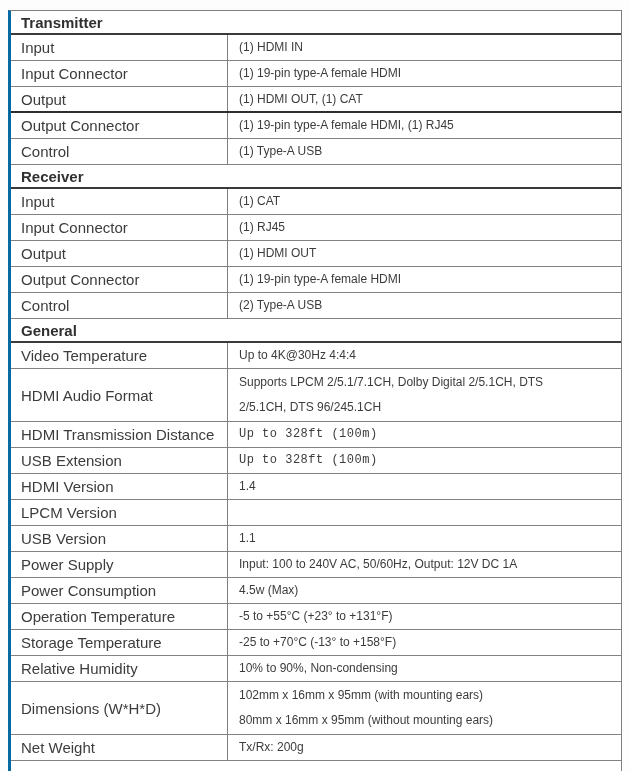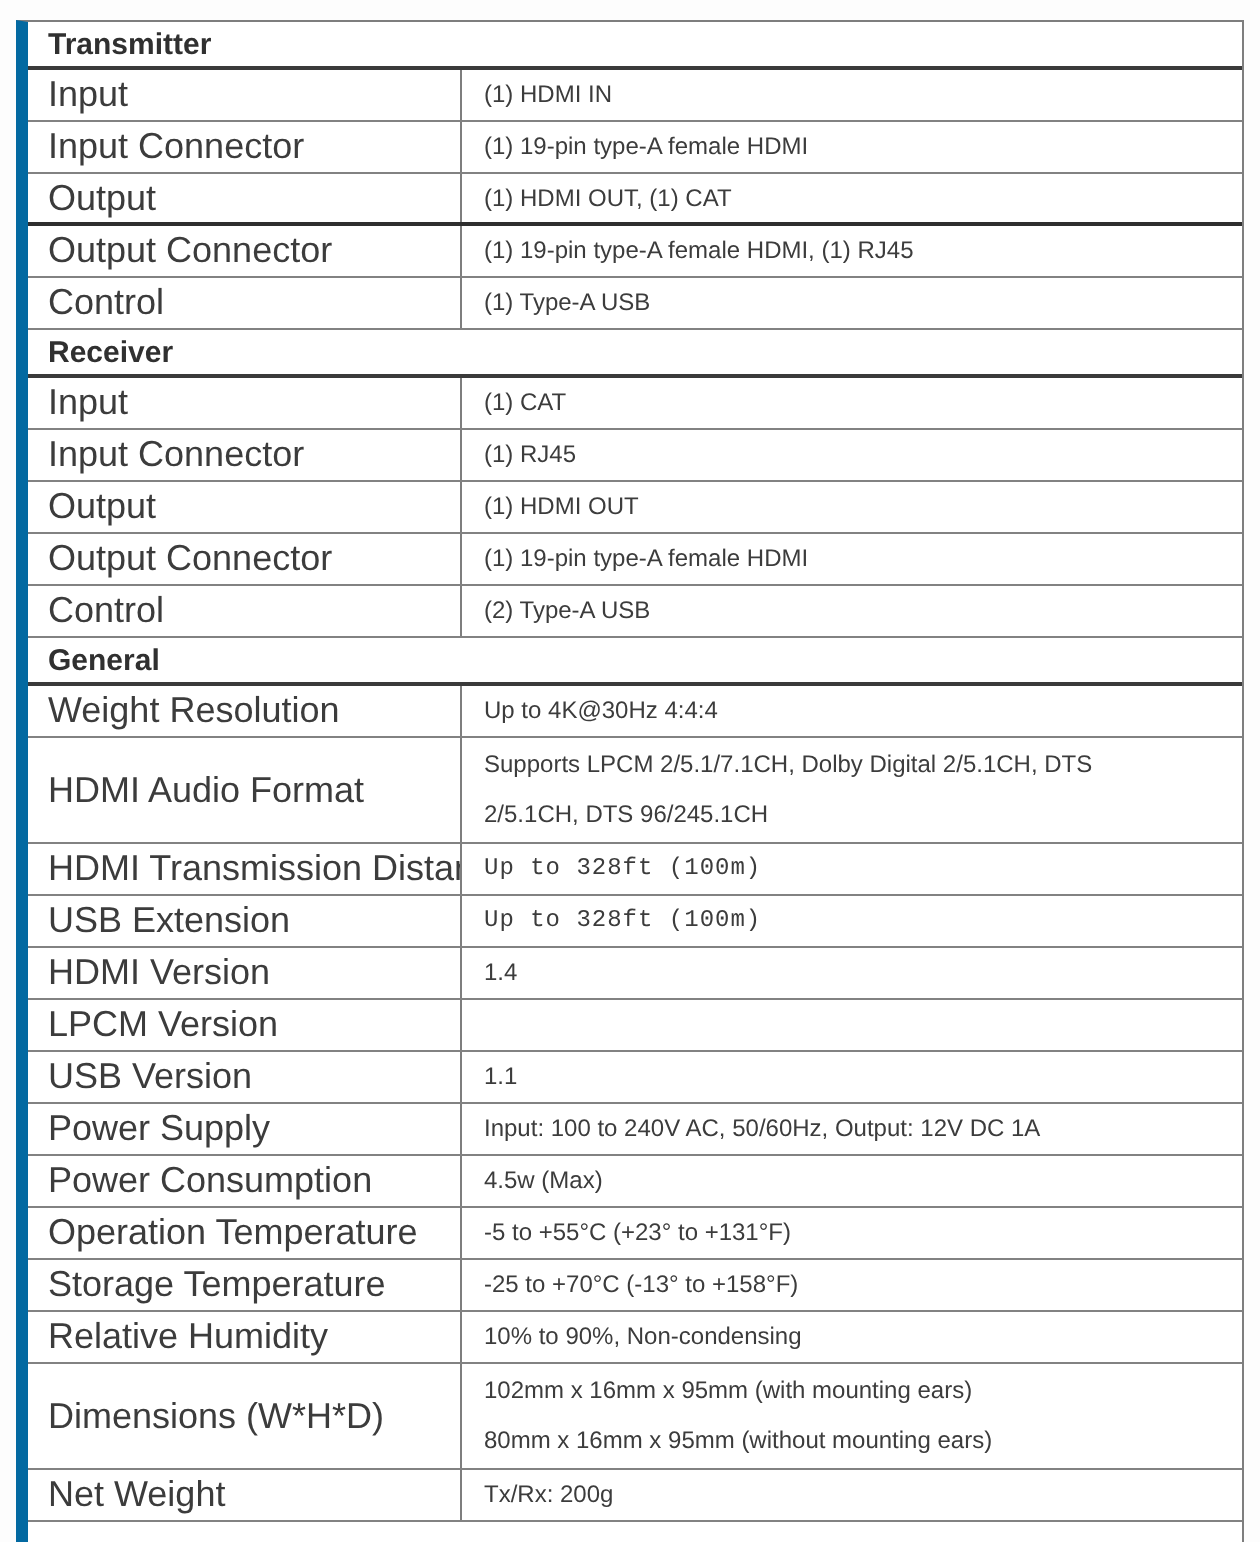--- a/index.html
+++ b/index.html
@@ -12,21 +12,21 @@
   }
   .page {
     position: absolute; inset: 0;
     background: #fdfdfd;
   }
   .spec-table {
     position: absolute;
     left: 8px; top: 10px;
     width: 614px;
     border-top: 1px solid #7e7e7e;
-    border-left: 6px solid #0369a1;
+    border-left: 3px solid #0369a1;
     border-right: 1px solid #7e7e7e;
     background: #ffffff;
     color: #3c3c3c;
   }
   .row {
     display: flex;
     height: 26px;
     border-bottom: 1px solid #828282;
   }
   .row.tall { height: 53px; }
@@ -42,21 +42,21 @@
     font-size: 15px;
     font-weight: 600;
     color: #303030;
   }
   .cell-label {
     width: 217px;
     flex: 0 0 217px;
     border-right: 1px solid #7e7e7e;
     padding-left: 10px; padding-right: 4px;
     display: flex; align-items: center;
-    font-size: 18px;
+    font-size: 15px;
     white-space: nowrap;
     overflow: hidden;
   }
   .cell-value {
     flex: 1;
     padding-left: 11px; padding-right: 4px;
     display: flex; flex-direction: column; justify-content: center;
     font-size: 12px;
   }
   .cell-value .line { line-height: 25px; white-space: nowrap; }
@@ -139,21 +139,21 @@
       <div class="row">
         <div class="cell-label">Control</div>
         <div class="cell-value">
           <div class="line">(2) Type-A USB</div>
         </div>
       </div>
       <div class="row section-row">
         <div class="cell-title">General</div>
       </div>
       <div class="row">
-        <div class="cell-label">Weight Resolution</div>
+        <div class="cell-label">Video Temperature</div>
         <div class="cell-value">
           <div class="line">Up to 4K@30Hz 4:4:4</div>
         </div>
       </div>
       <div class="row tall">
         <div class="cell-label">HDMI Audio Format</div>
         <div class="cell-value">
           <div class="line">Supports LPCM 2/5.1/7.1CH, Dolby Digital 2/5.1CH, DTS</div>
           <div class="line">2/5.1CH, DTS 96/245.1CH</div>
         </div>

